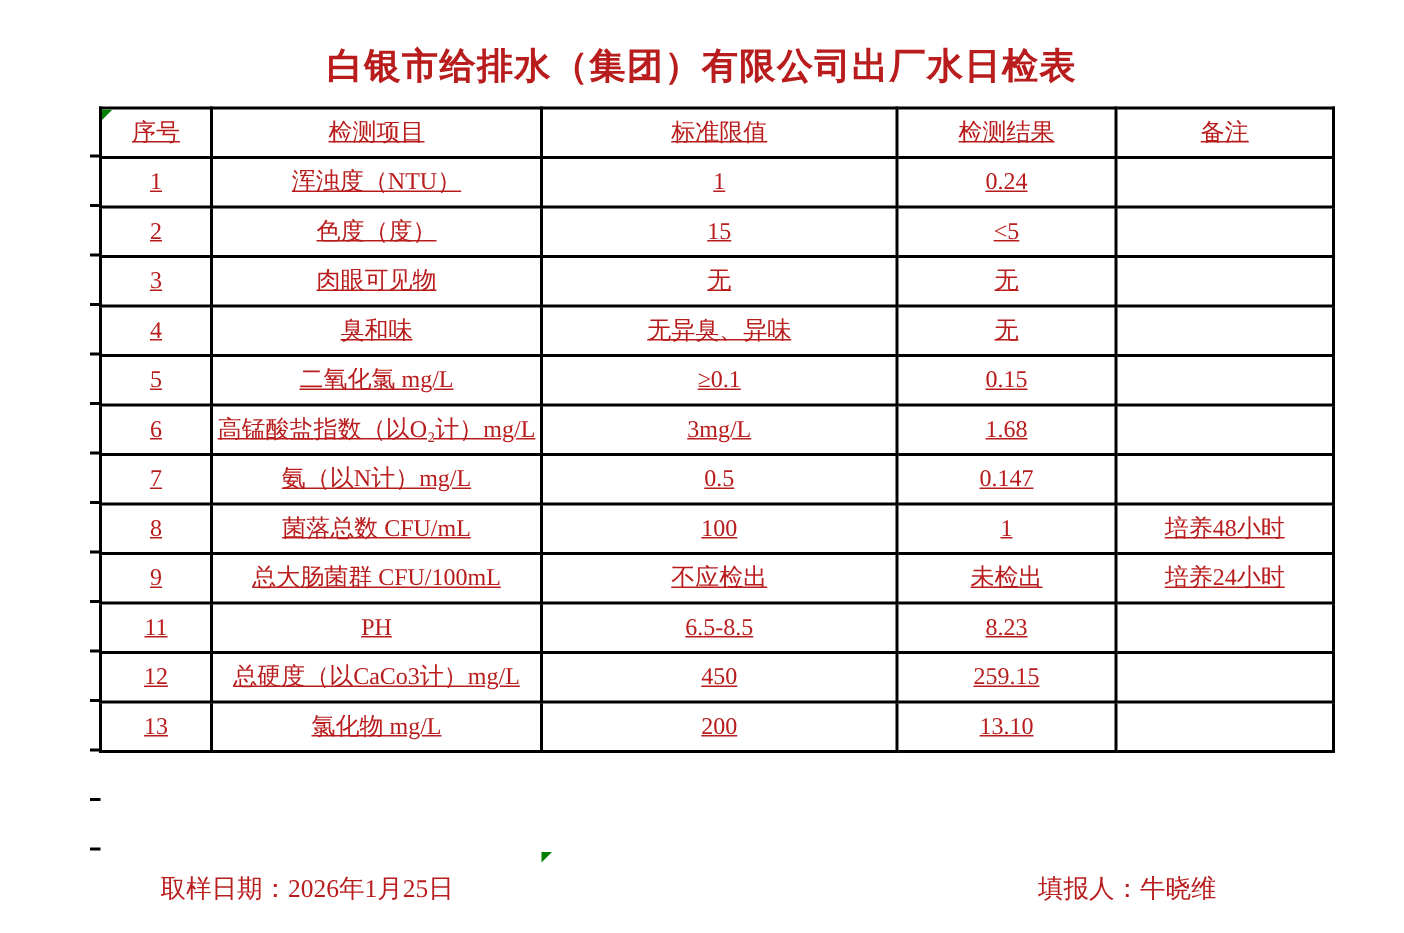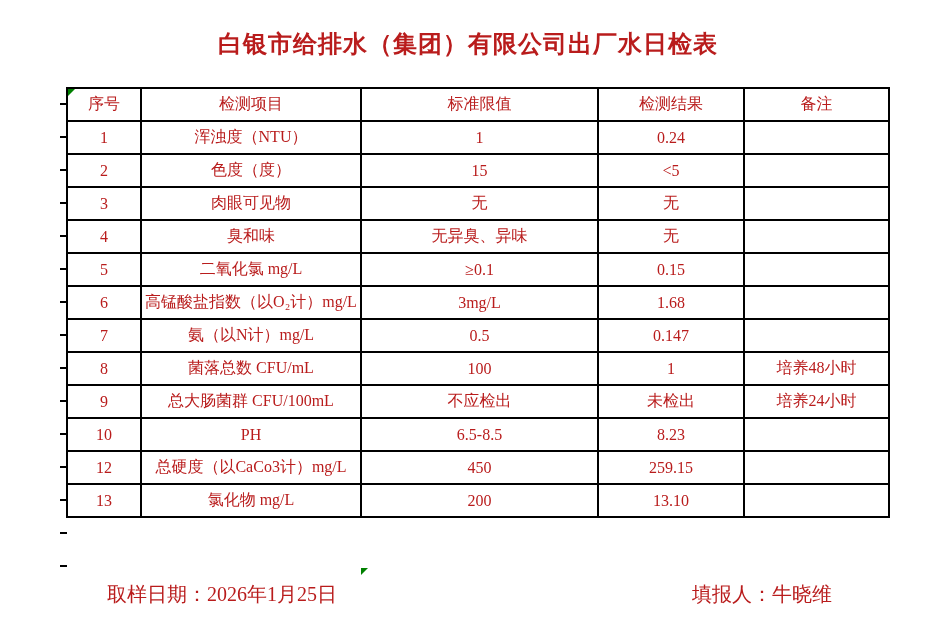--- a/index.html
+++ b/index.html
@@ -15,24 +15,25 @@
     position:absolute;
     top:28px;left:0;width:100%;
     text-align:center;
     font-size:24px;
     font-weight:600;
     letter-spacing:1px;
     white-space:nowrap;
   }
   table.grid{
     position:absolute;
-    left:66px;top:87px;
+    left:66px;top:71px;
     border-collapse:collapse;
     table-layout:fixed;
     width:822px;
+    text-decoration:underline;
   }
   table.grid th, table.grid td{
     border:2px solid #000;
     height:31px;
     padding:0 3px;
     font-size:16px;
     font-weight:400;
     text-align:center;
     vertical-align:middle;
     white-space:nowrap;
@@ -50,21 +51,21 @@
     left:361px;top:568px;
     width:0;height:0;
     border-top:7px solid #008000;
     border-right:7px solid transparent;
   }
   .ticks{position:absolute;left:0;top:0;width:936px;height:622px;pointer-events:none;}
   .tick{position:absolute;left:60px;width:7px;height:2px;background:#000;}
   .footer-item{
     position:absolute;
     top:581px;
-    font-size:20px;
+    font-size:17px;
     white-space:nowrap;
   }
   .f-sampling{left:107px;}
   .f-test{left:425px;}
   .f-test .value{margin-left:9px;}
   .f-reporter{left:692px;}
 </style>
 </head>
 <body>
 
@@ -158,21 +159,21 @@
           <td>培养48小时</td>
         </tr>
         <tr>
           <td>9</td>
           <td>总大肠菌群 CFU/100mL</td>
           <td>不应检出</td>
           <td>未检出</td>
           <td>培养24小时</td>
         </tr>
         <tr>
-          <td>10</td>
+          <td>11</td>
           <td>PH</td>
           <td>6.5-8.5</td>
           <td>8.23</td>
           <td></td>
         </tr>
         <tr>
           <td>12</td>
           <td>总硬度（以CaCo3计）mg/L</td>
           <td>450</td>
           <td>259.15</td>

